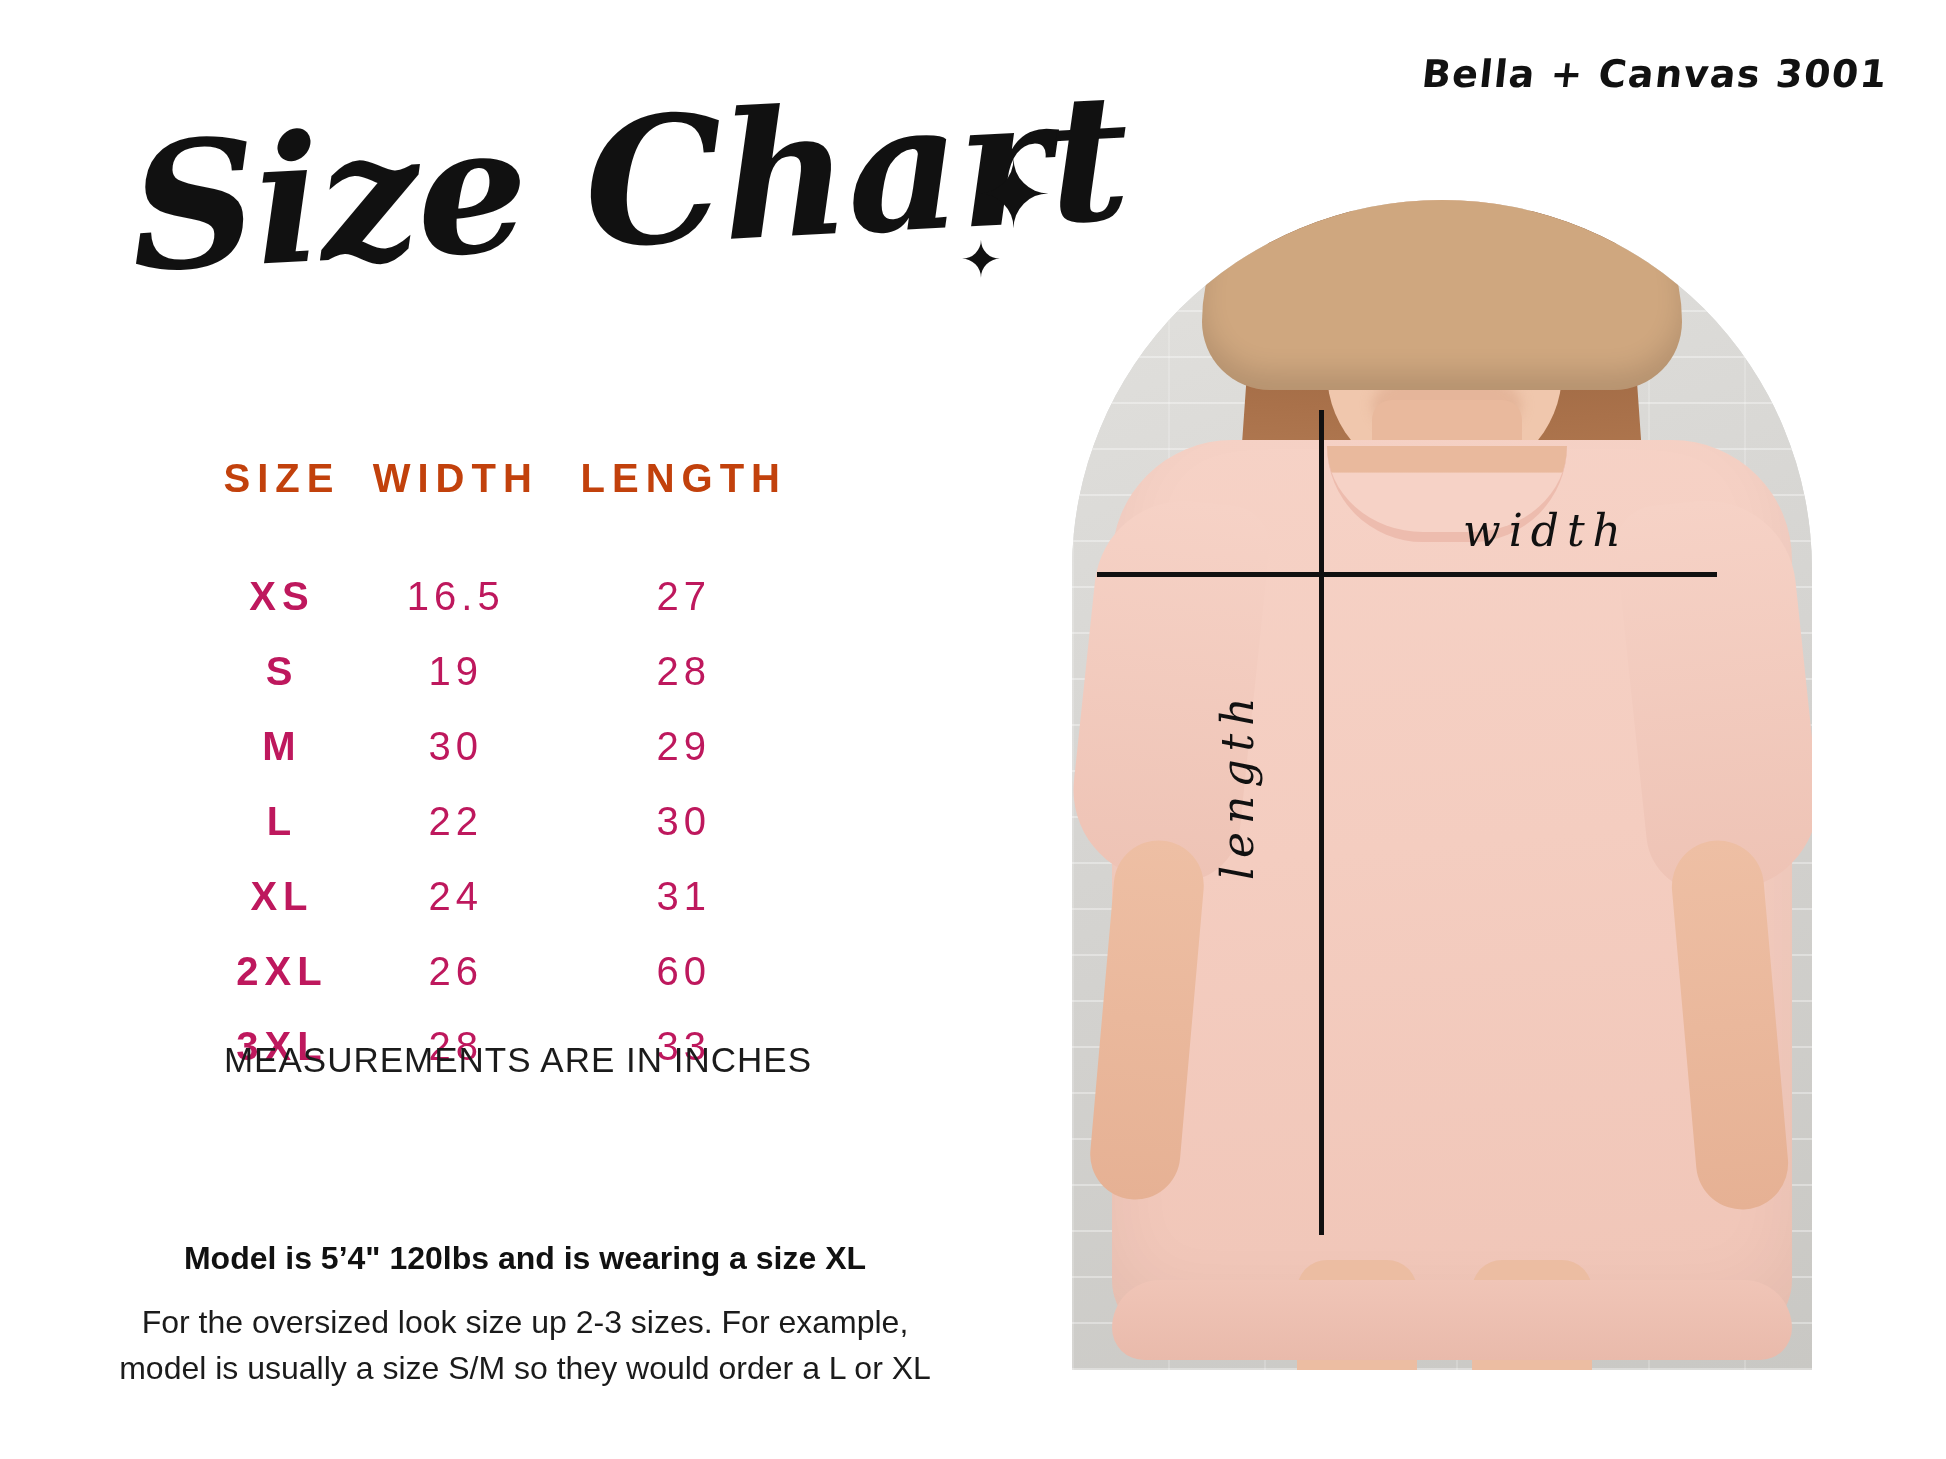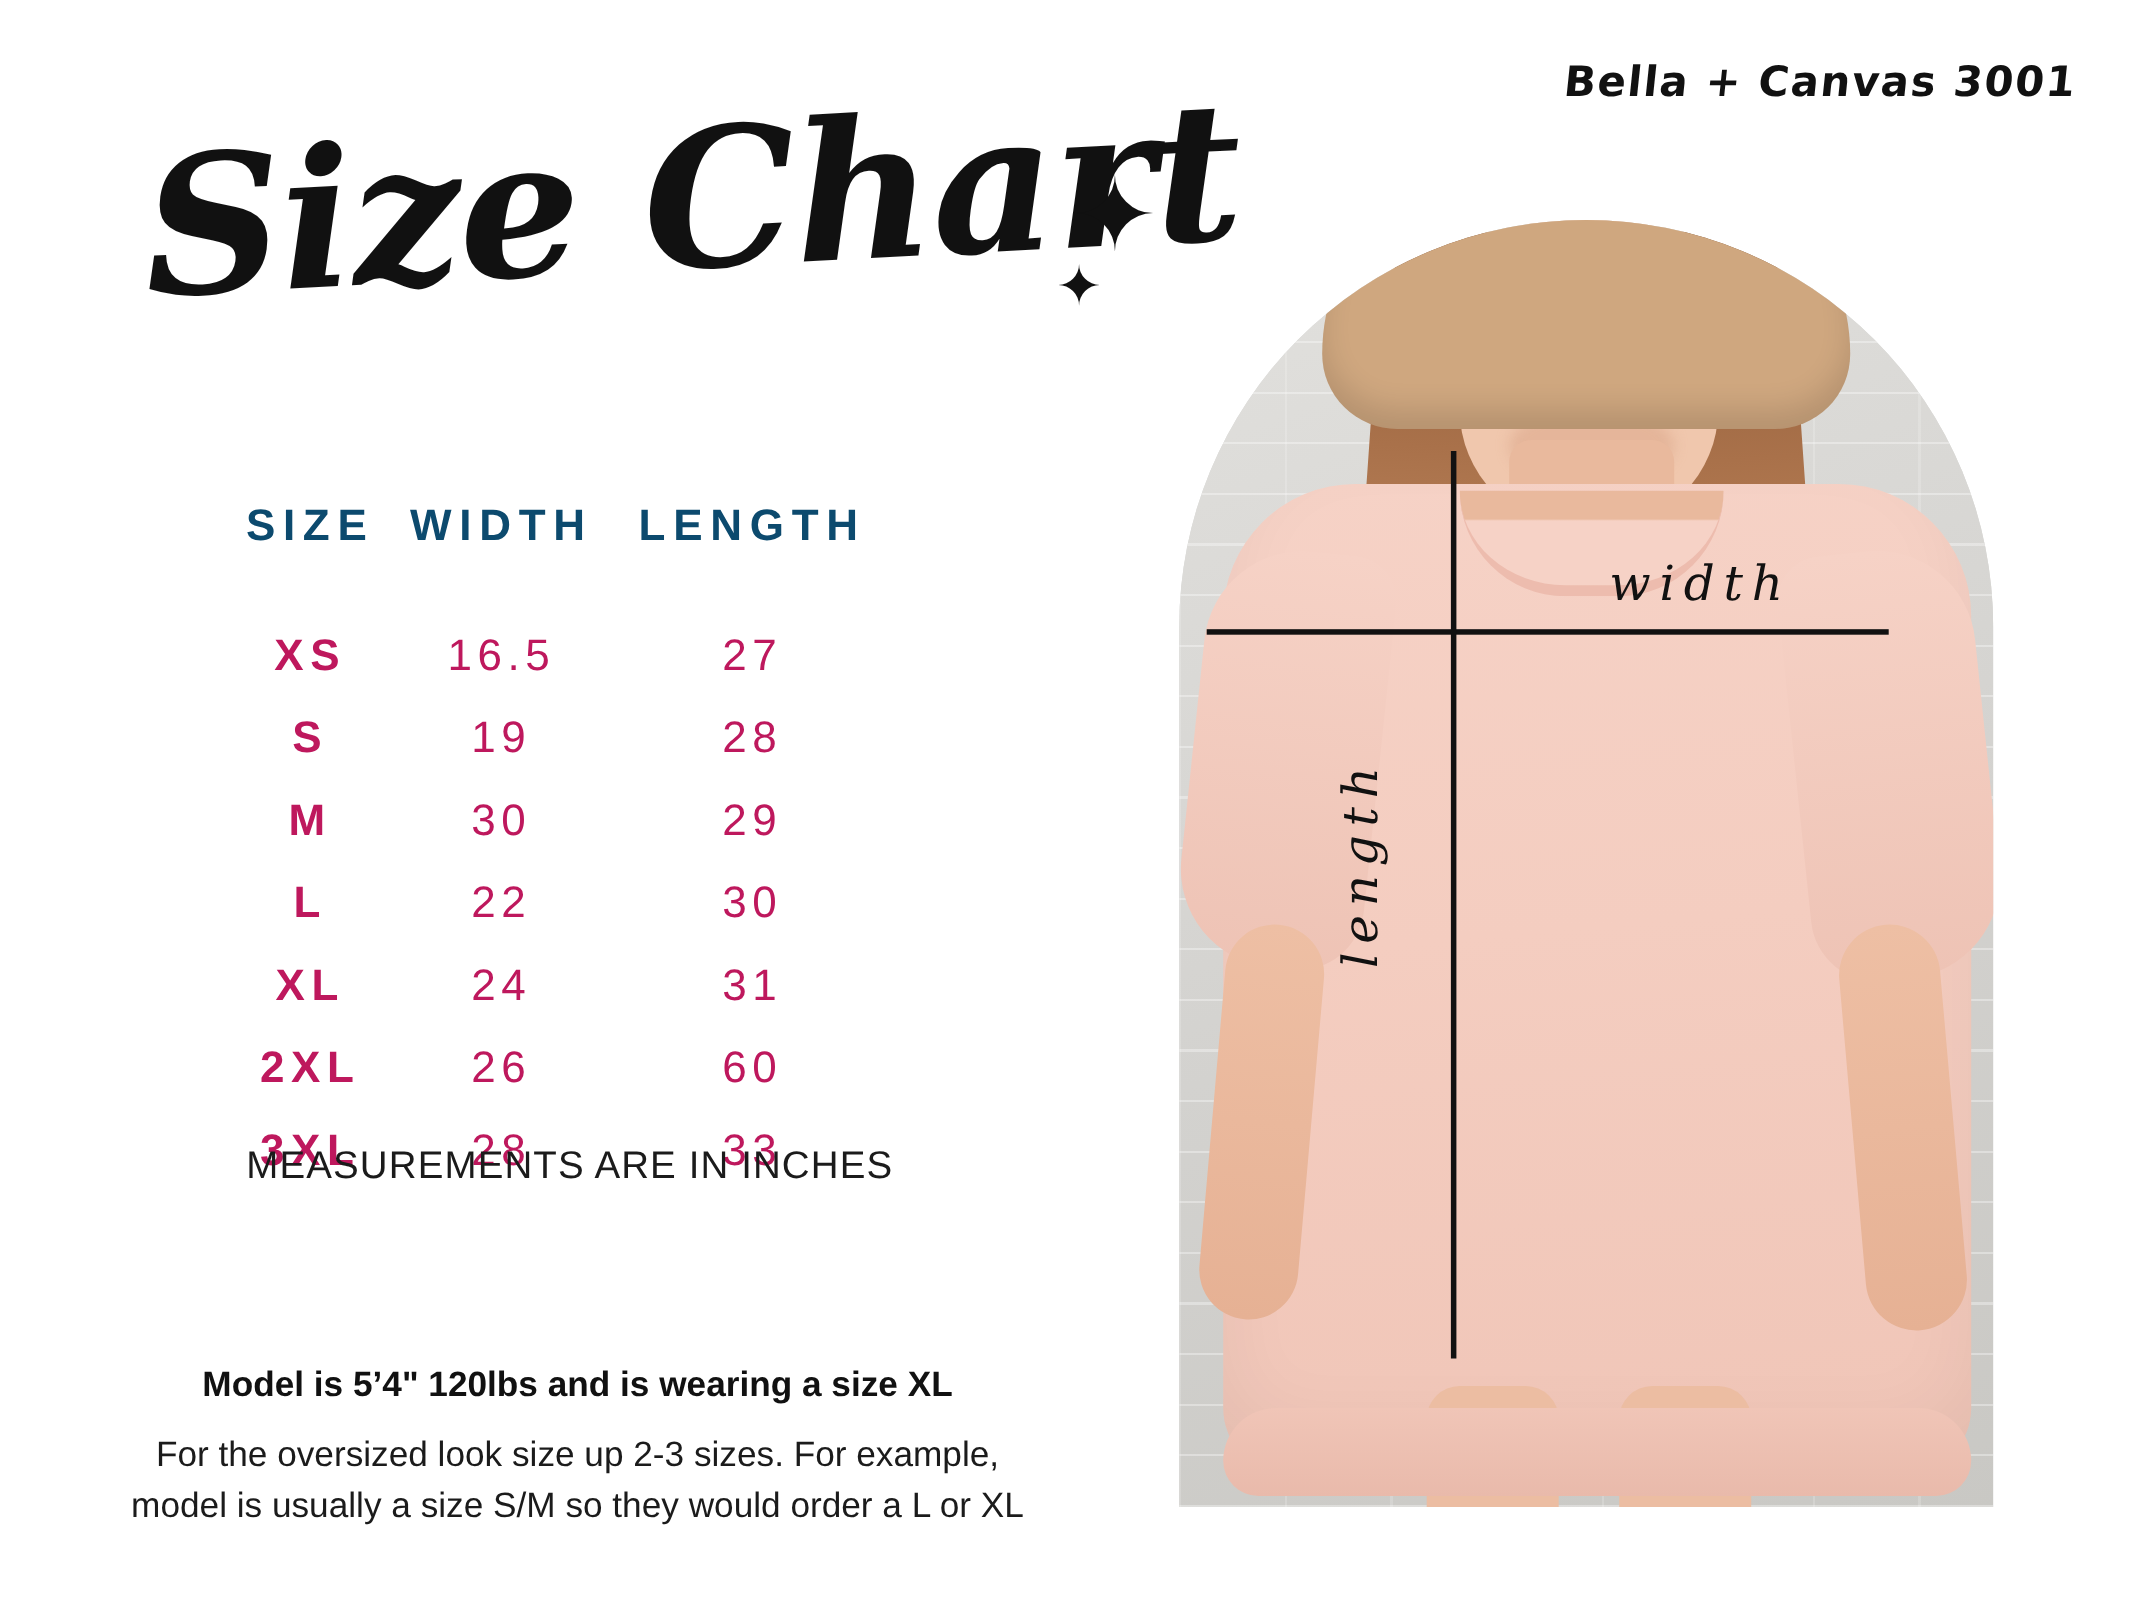--- a/index.html
+++ b/index.html
@@ -69,21 +69,21 @@
   table.size-table {
     border-collapse: collapse;
     width: 100%;
   }
   table.size-table th {
     font-family: "Liberation Sans", sans-serif;
     font-weight: 700;
     font-size: 40px;
     letter-spacing: 7px;
     padding-bottom: 58px;
-    color: #0c4a6e;
+    color: #c2410c;
     text-align: center;
   }
   table.size-table td {
     font-family: "Liberation Sans", sans-serif;
     font-weight: 400;
     font-size: 40px;
     letter-spacing: 5px;
     color: #be185d;
     text-align: center;
     padding: 15px 0;

